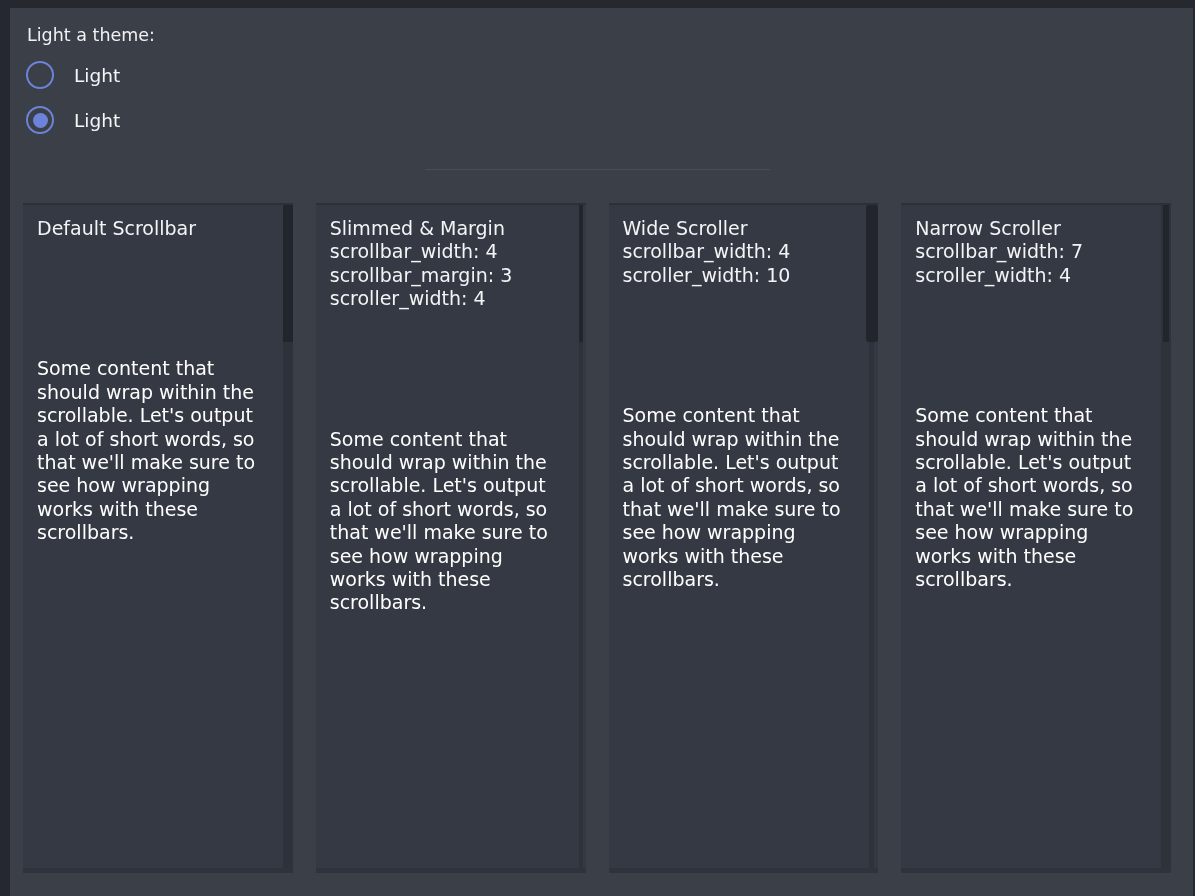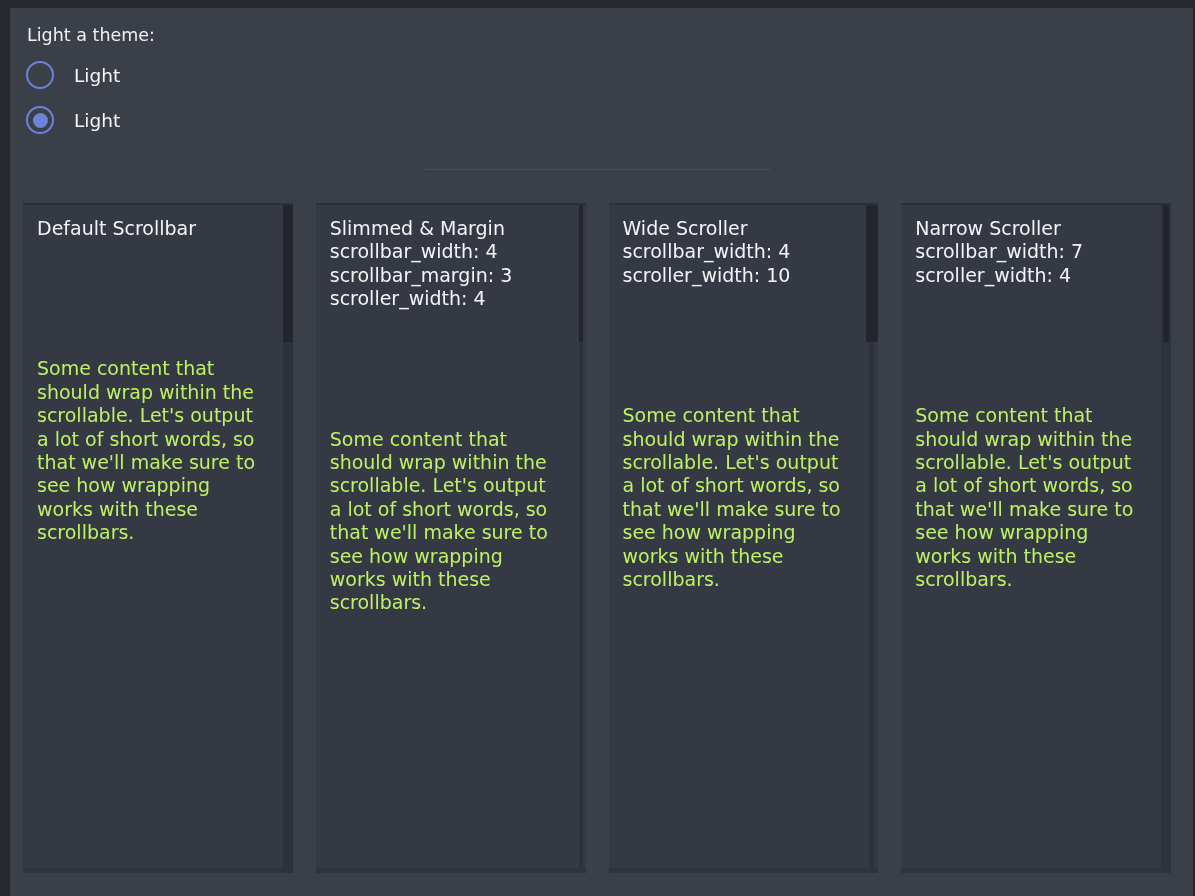--- a/index.html
+++ b/index.html
@@ -96,21 +96,21 @@
     line-height: 23.4px;
     white-space: pre-line;
     color: #f3f4f6;
   }
   .panel-content {
     margin-top: 117px;
     padding: 0 20px 0 14px;
     font-size: 19px;
     line-height: 23.4px;
     white-space: pre-line;
-    color: #bef264;
+    color: #ffffff;
   }
 
   
   .vtrack, .htrack, .vthumb {
     position: absolute;
   }
   .vtrack { top: 0; bottom: 0; background: #2e323b; }
   .htrack { left: 0; right: 0; bottom: 0; height: 5px; background: #2f333d; }
   .vthumb { top: 0; height: 137px; background: #22252c; }
 

